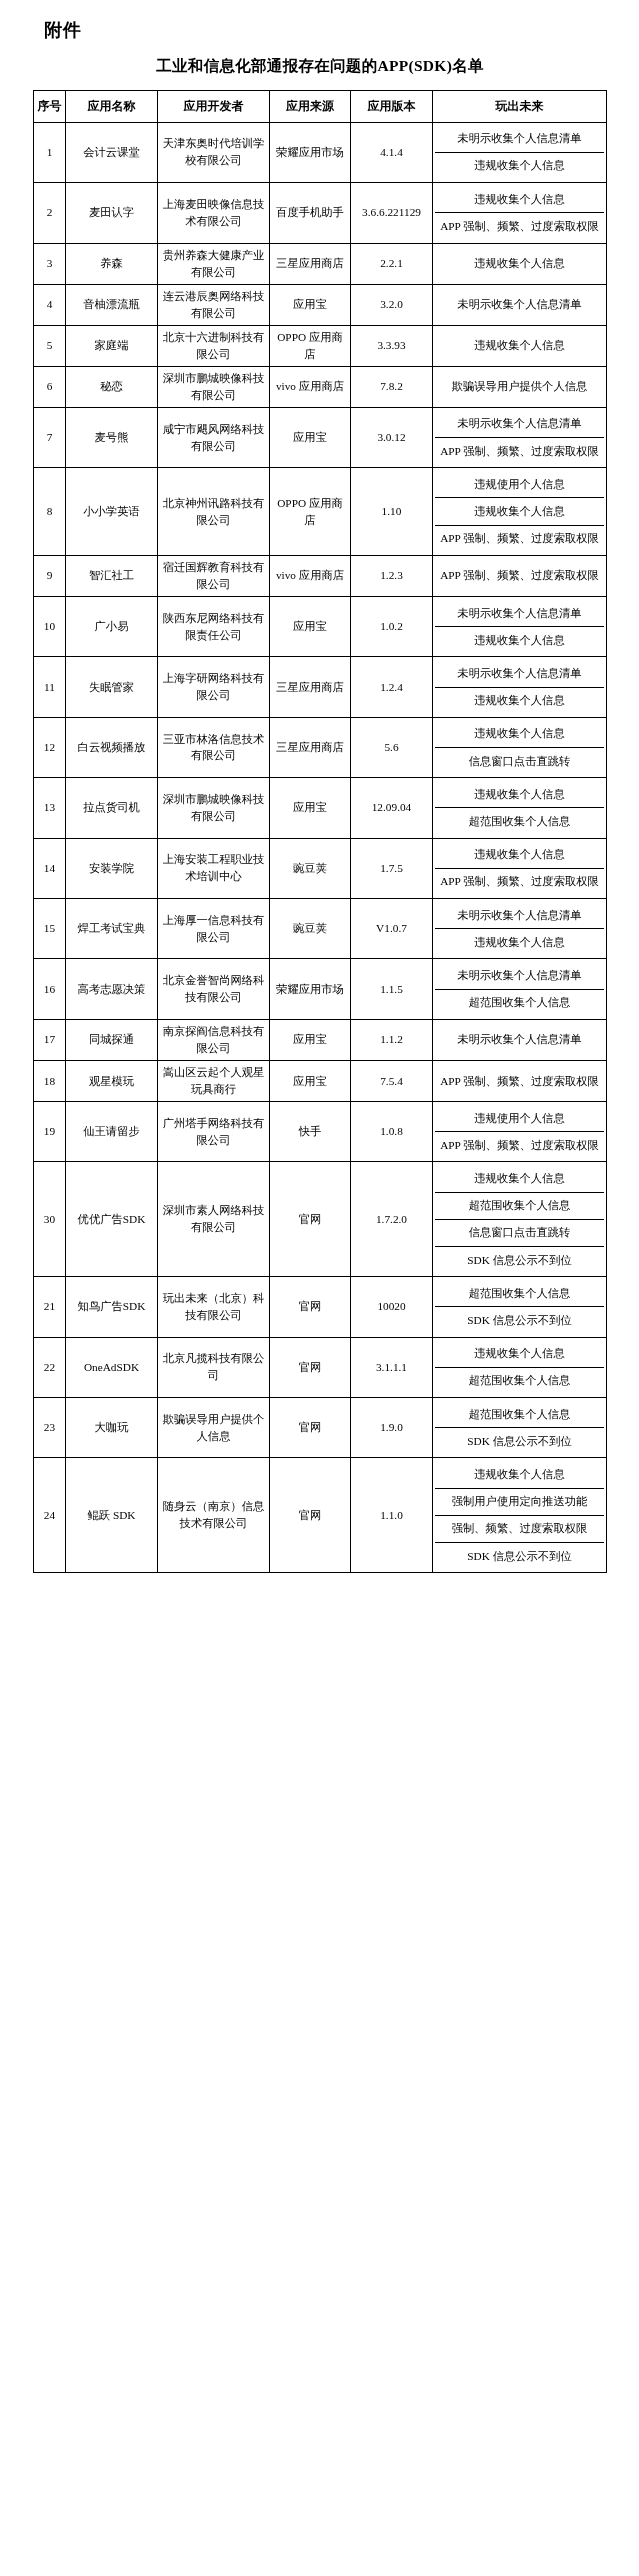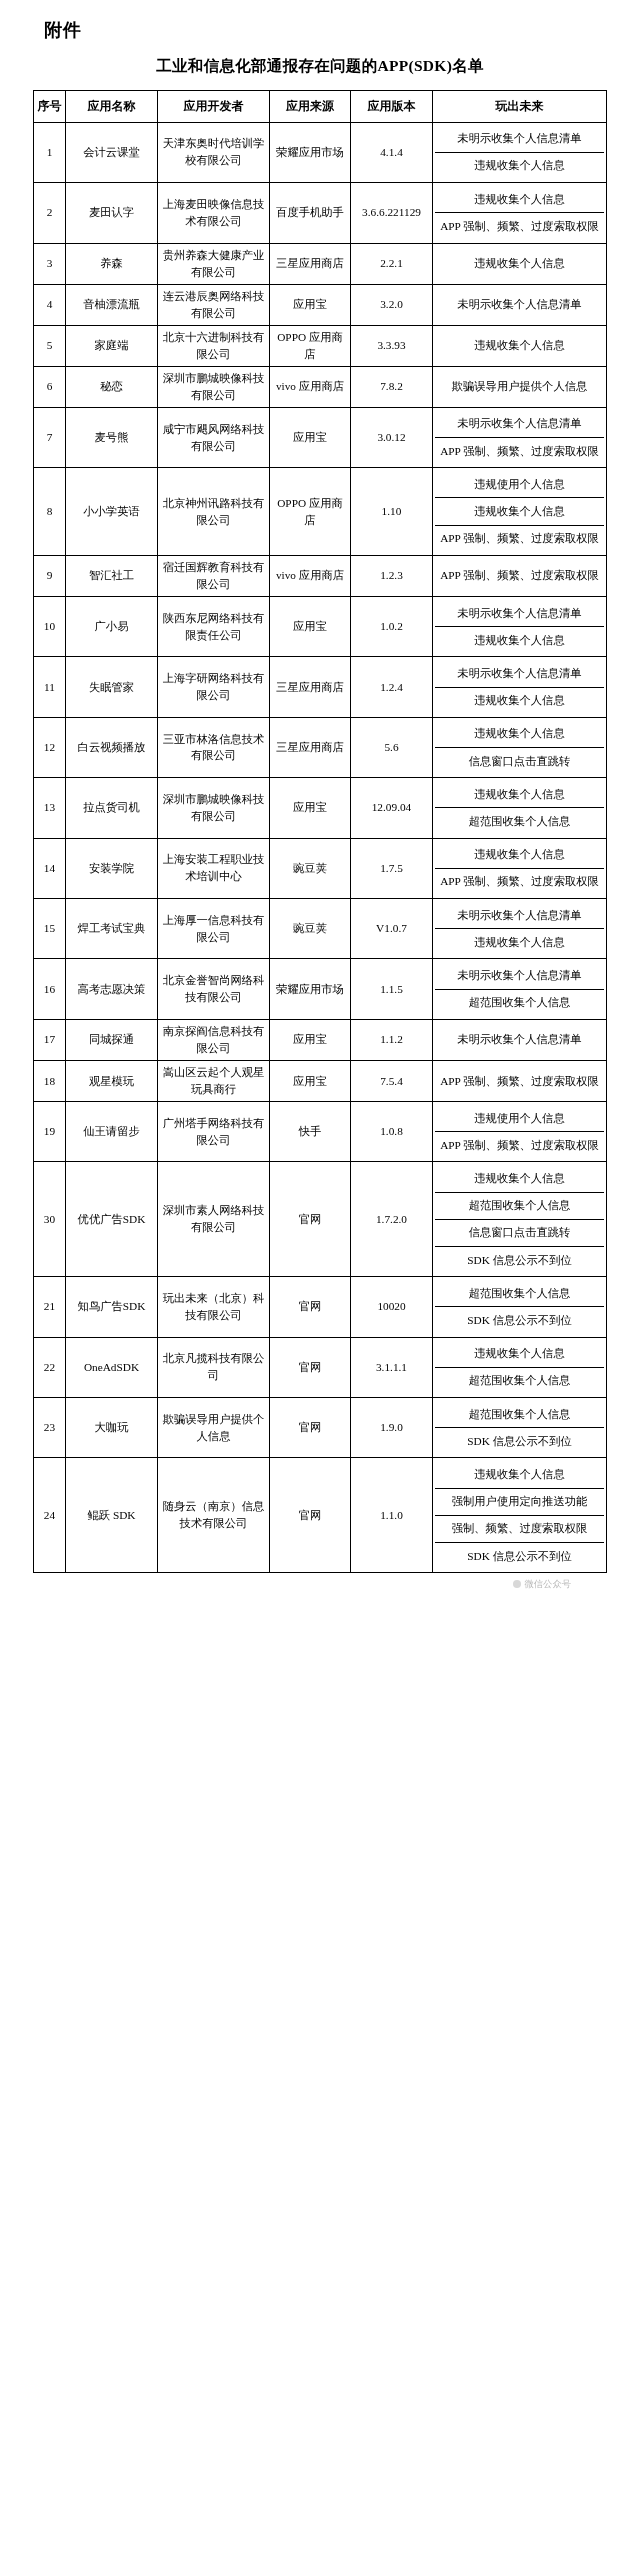--- a/index.html
+++ b/index.html
@@ -409,17 +409,14 @@
               <div class="item">违规收集个人信息</div>
               <div class="item">强制用户使用定向推送功能</div>
               <div class="item">强制、频繁、过度索取权限</div>
               <div class="item">SDK 信息公示不到位</div>
             </div>
           </td>
         </tr>
       </tbody>
   </table>
 
-  <div class="watermark">
-    <span class="wm-dot"></span><span>微信公众号</span>
-  </div>
 </div>
 
 
 </body></html>

